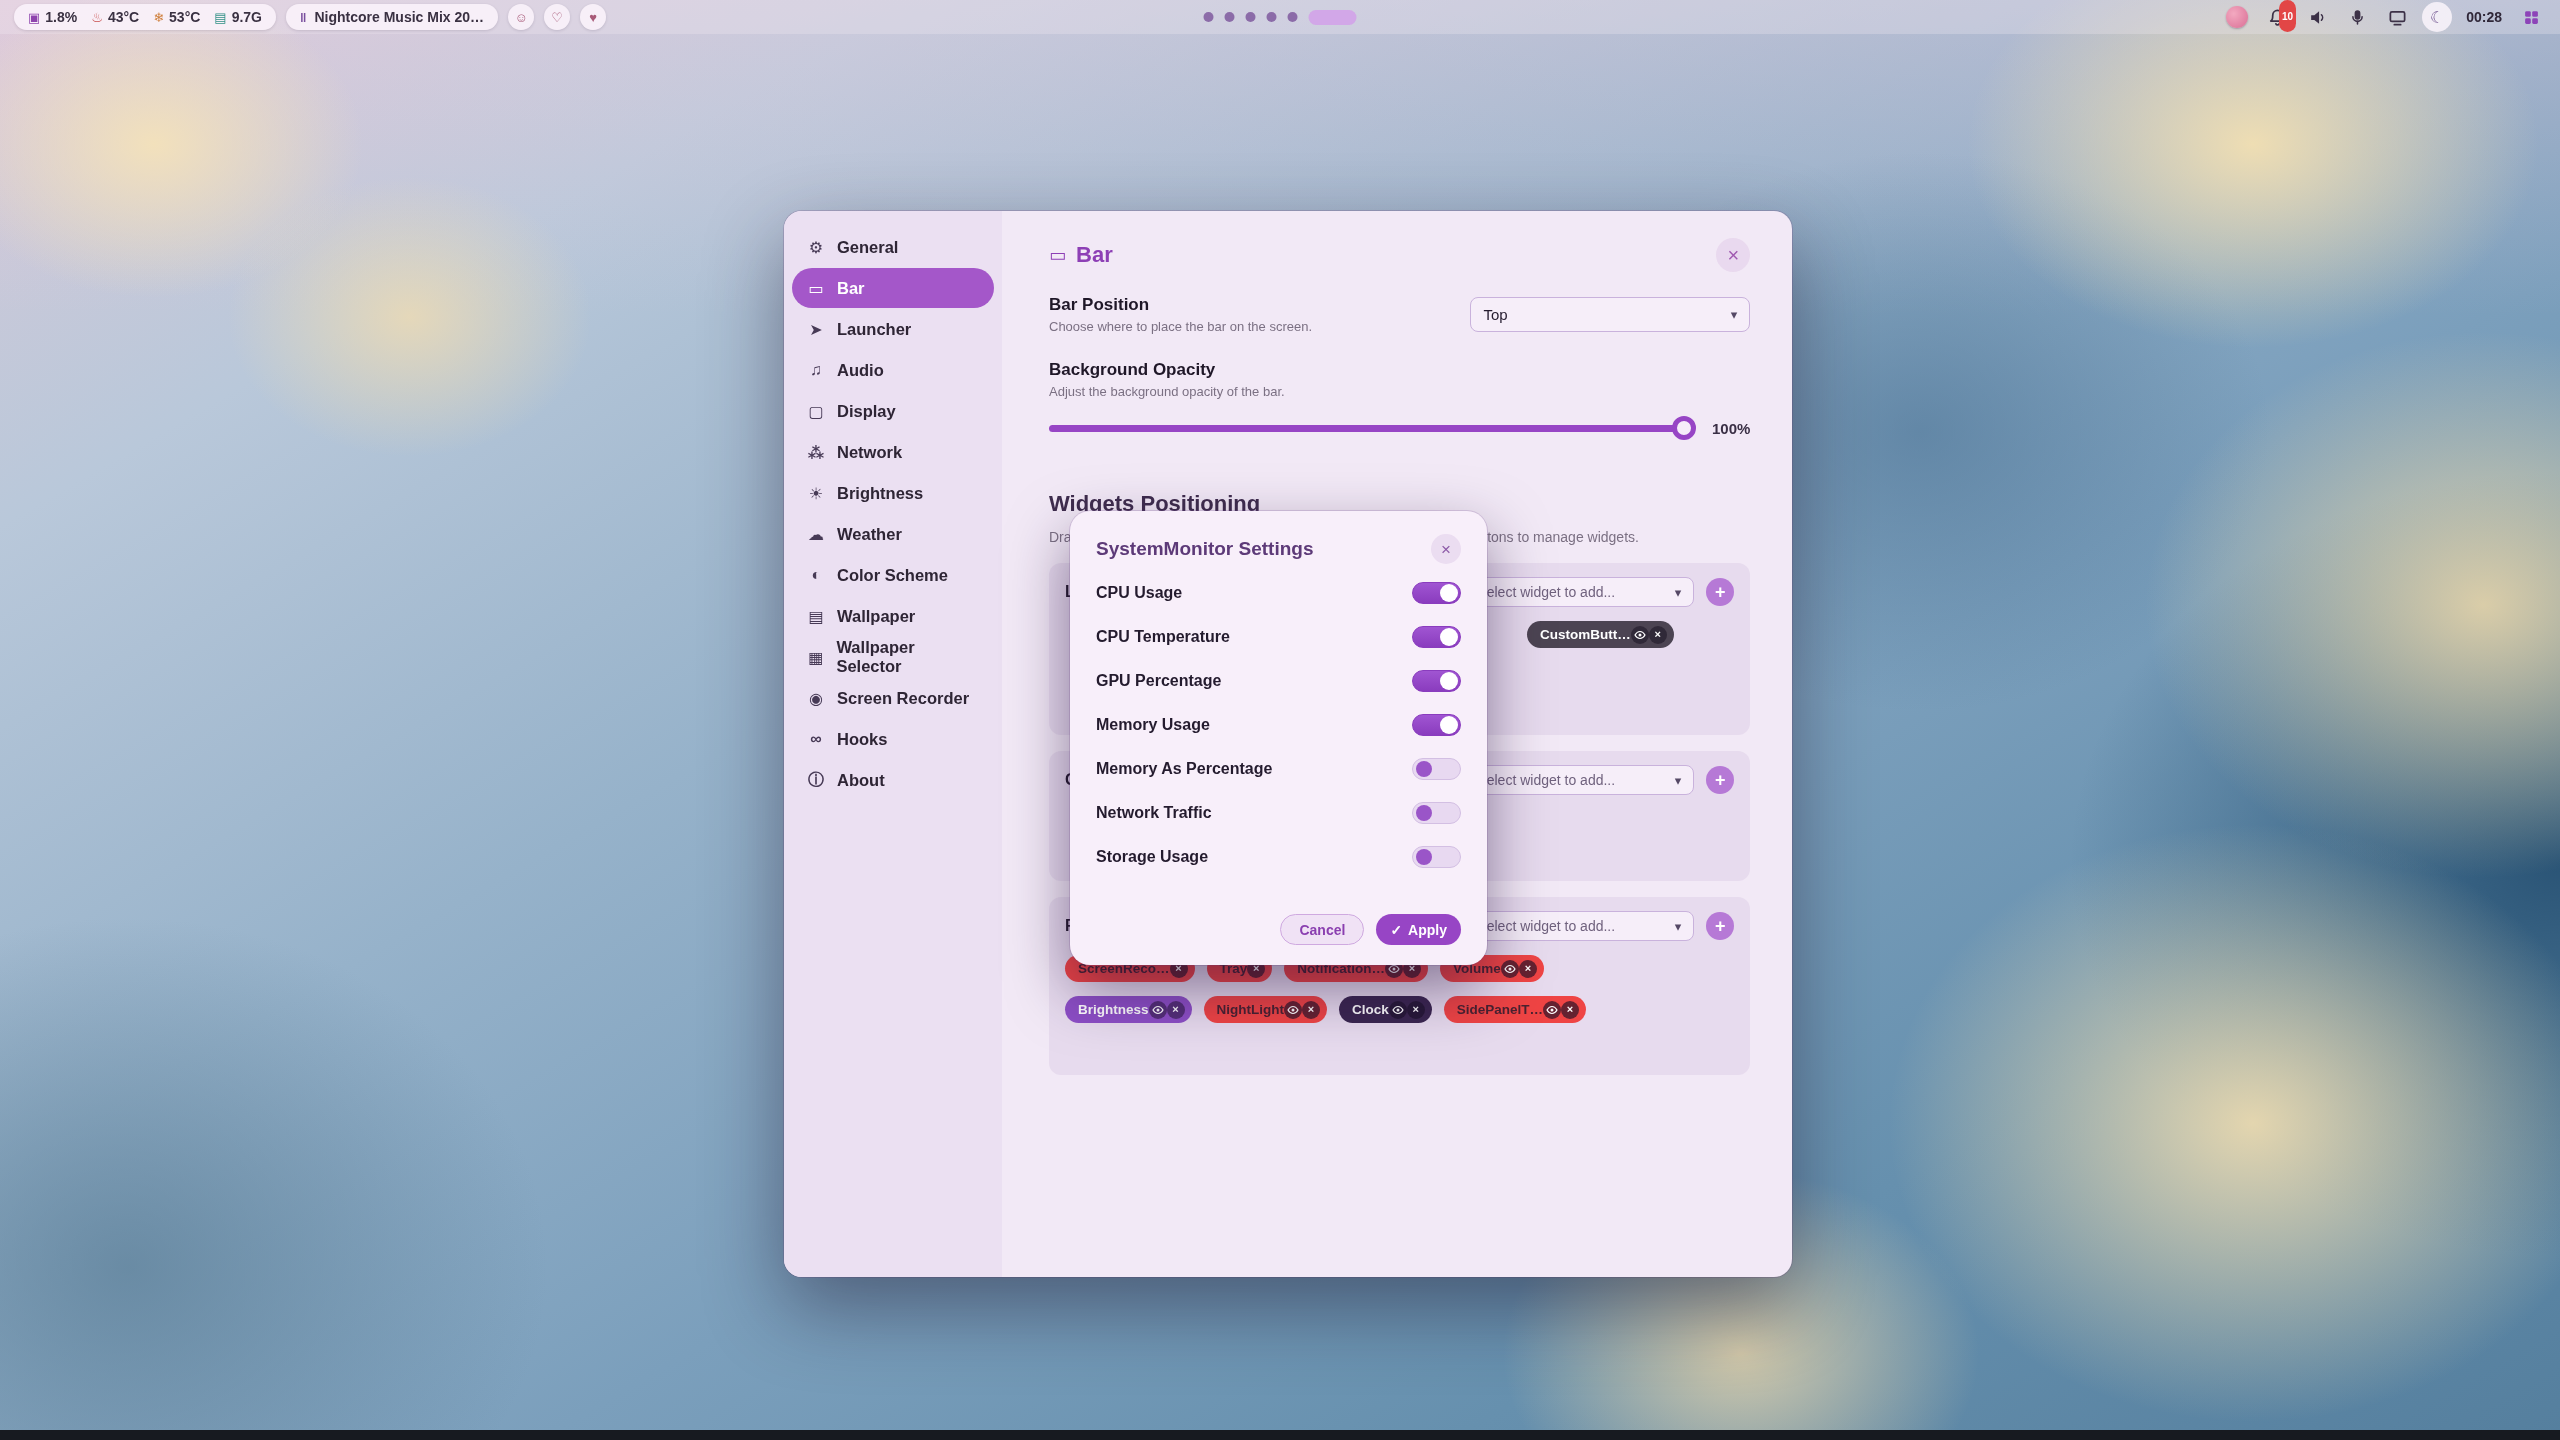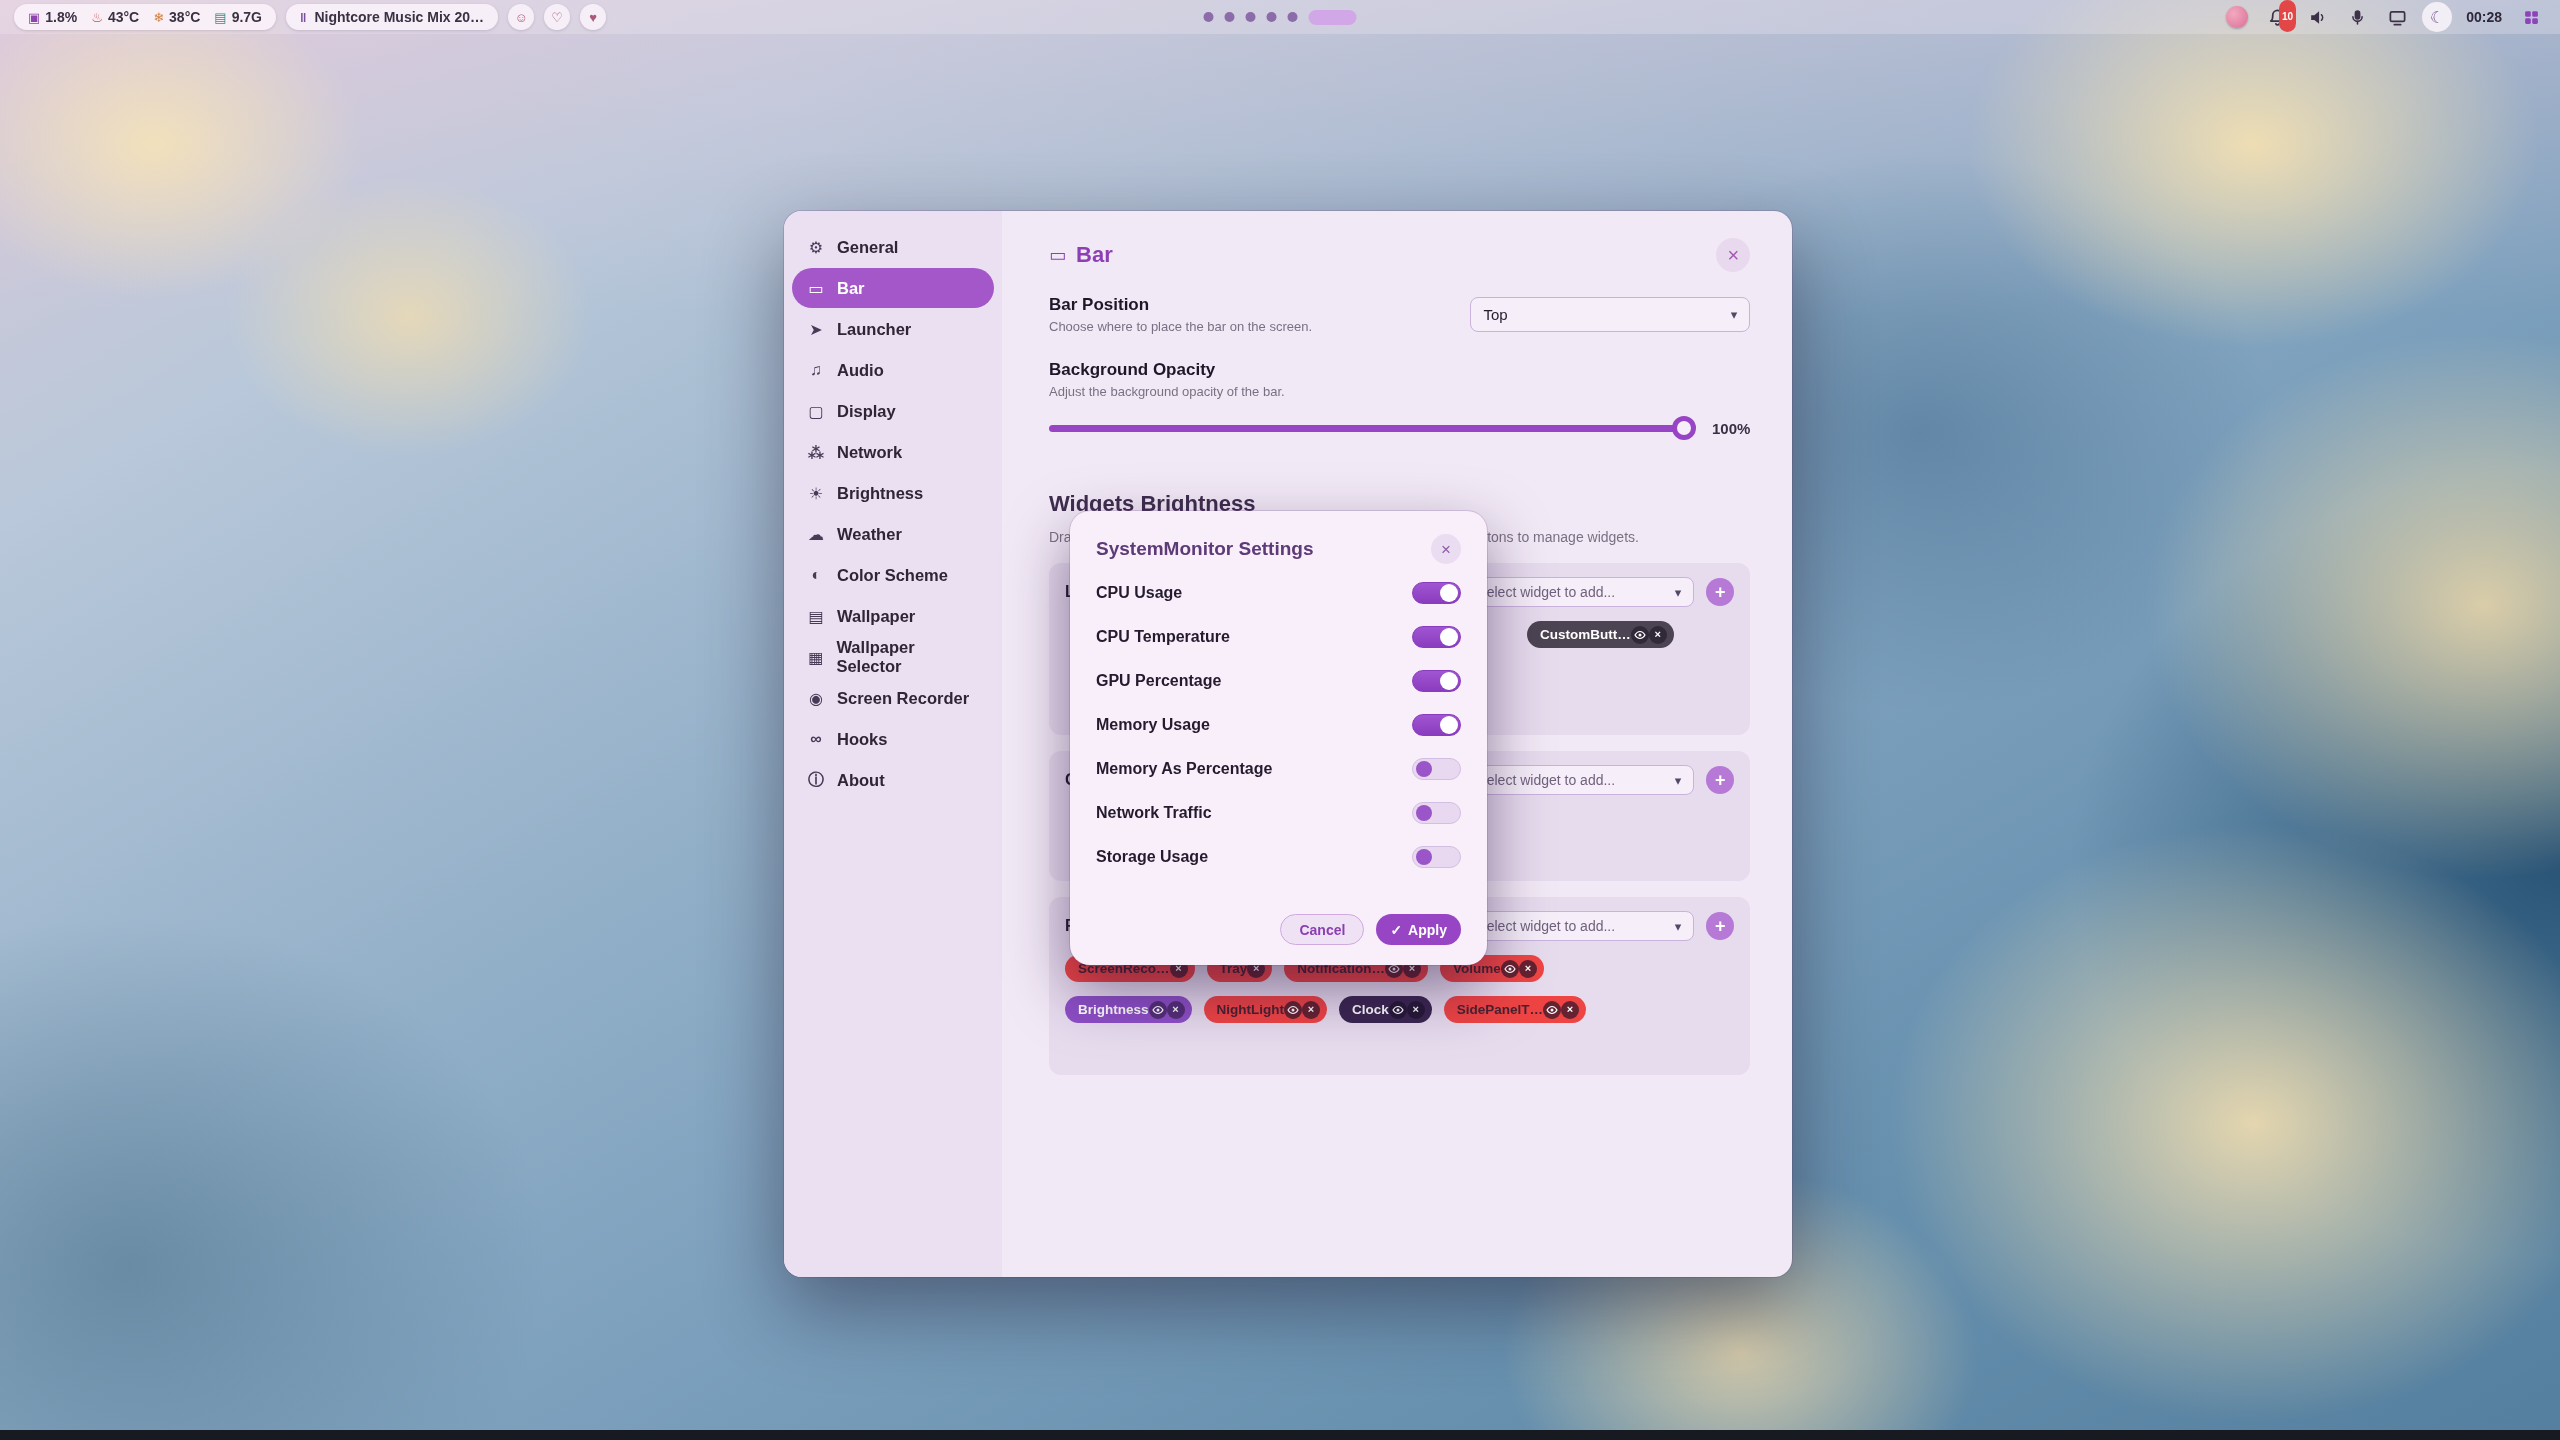--- a/index.html
+++ b/index.html
@@ -147,21 +147,21 @@
       <span class="stat s0">
           <span class="s-ic">▣</span>
           <span>1.8%</span>
         </span>
       <span class="stat s1">
           <span class="s-ic">♨</span>
           <span>43°C</span>
         </span>
       <span class="stat s2">
           <span class="s-ic">❄</span>
-          <span>38°C</span>
+          <span>53°C</span>
         </span>
       <span class="stat s3">
           <span class="s-ic">▤</span>
           <span>9.7G</span>
         </span>
     </div>
     <div class="pill media">
       <span class="m-ic">‖</span>
       <span class="m-title">Nightcore Music Mix 20…</span>
     </div>
@@ -313,21 +313,21 @@
       <div class="sr-desc">Adjust the background opacity of the bar.</div>
       <div class="slider-row">
         <div class="slider">
           <div class="track"></div>
           <div class="knob"></div>
         </div>
         <span class="slider-value">100%</span>
       </div>
     </div>
 
-    <div class="widgets-heading">Widgets Brightness</div>
+    <div class="widgets-heading">Widgets Positioning</div>
     <div class="widgets-desc">Drag and drop widgets to reposition them, and use the add/remove buttons to manage widgets.</div>
 
     <div class="card card-1">
       <div class="card-head">
         <span class="card-title">Left Widgets</span>
         <div class="select">
           <span>Select widget to add...</span>
           <span class="caret">▾</span>
         </div>
         <button class="plusbtn">+</button>

